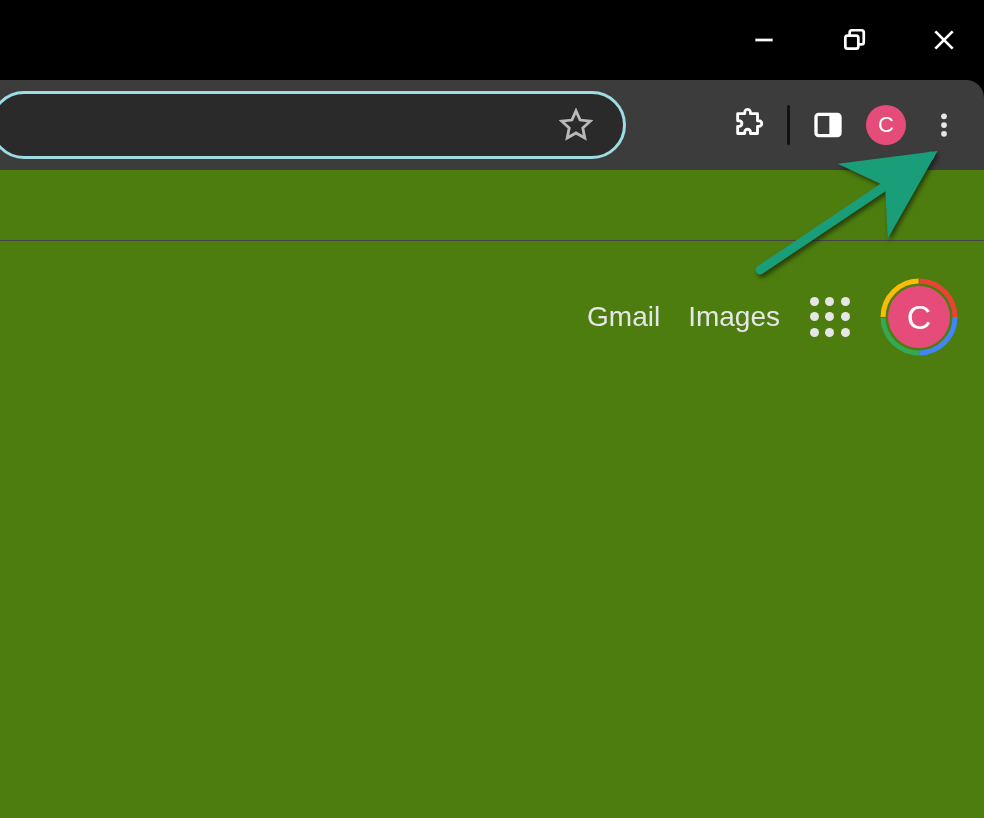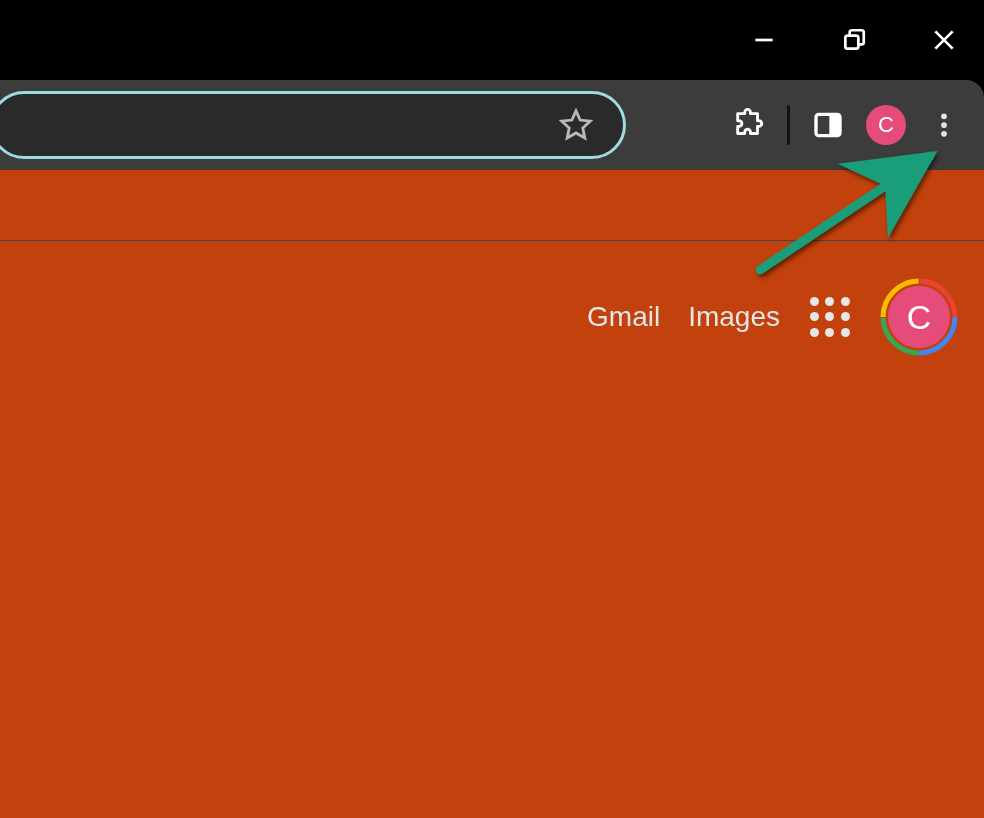--- a/index.html
+++ b/index.html
@@ -68,21 +68,21 @@
     color: #fff;
     display: flex; align-items: center; justify-content: center;
     font-size: 22px;
   }
 
   .content {
     position: absolute;
     left: 0; right: 0;
     top: 90px;
     bottom: 0;
-    background: #c2410c;
+    background: #4d7c0f;
   }
 
   .content hr.sep {
     border: none;
     border-top: 1px solid #454545;
     margin-top: 70px;
   }
 
   .header-links {
     position: absolute;

